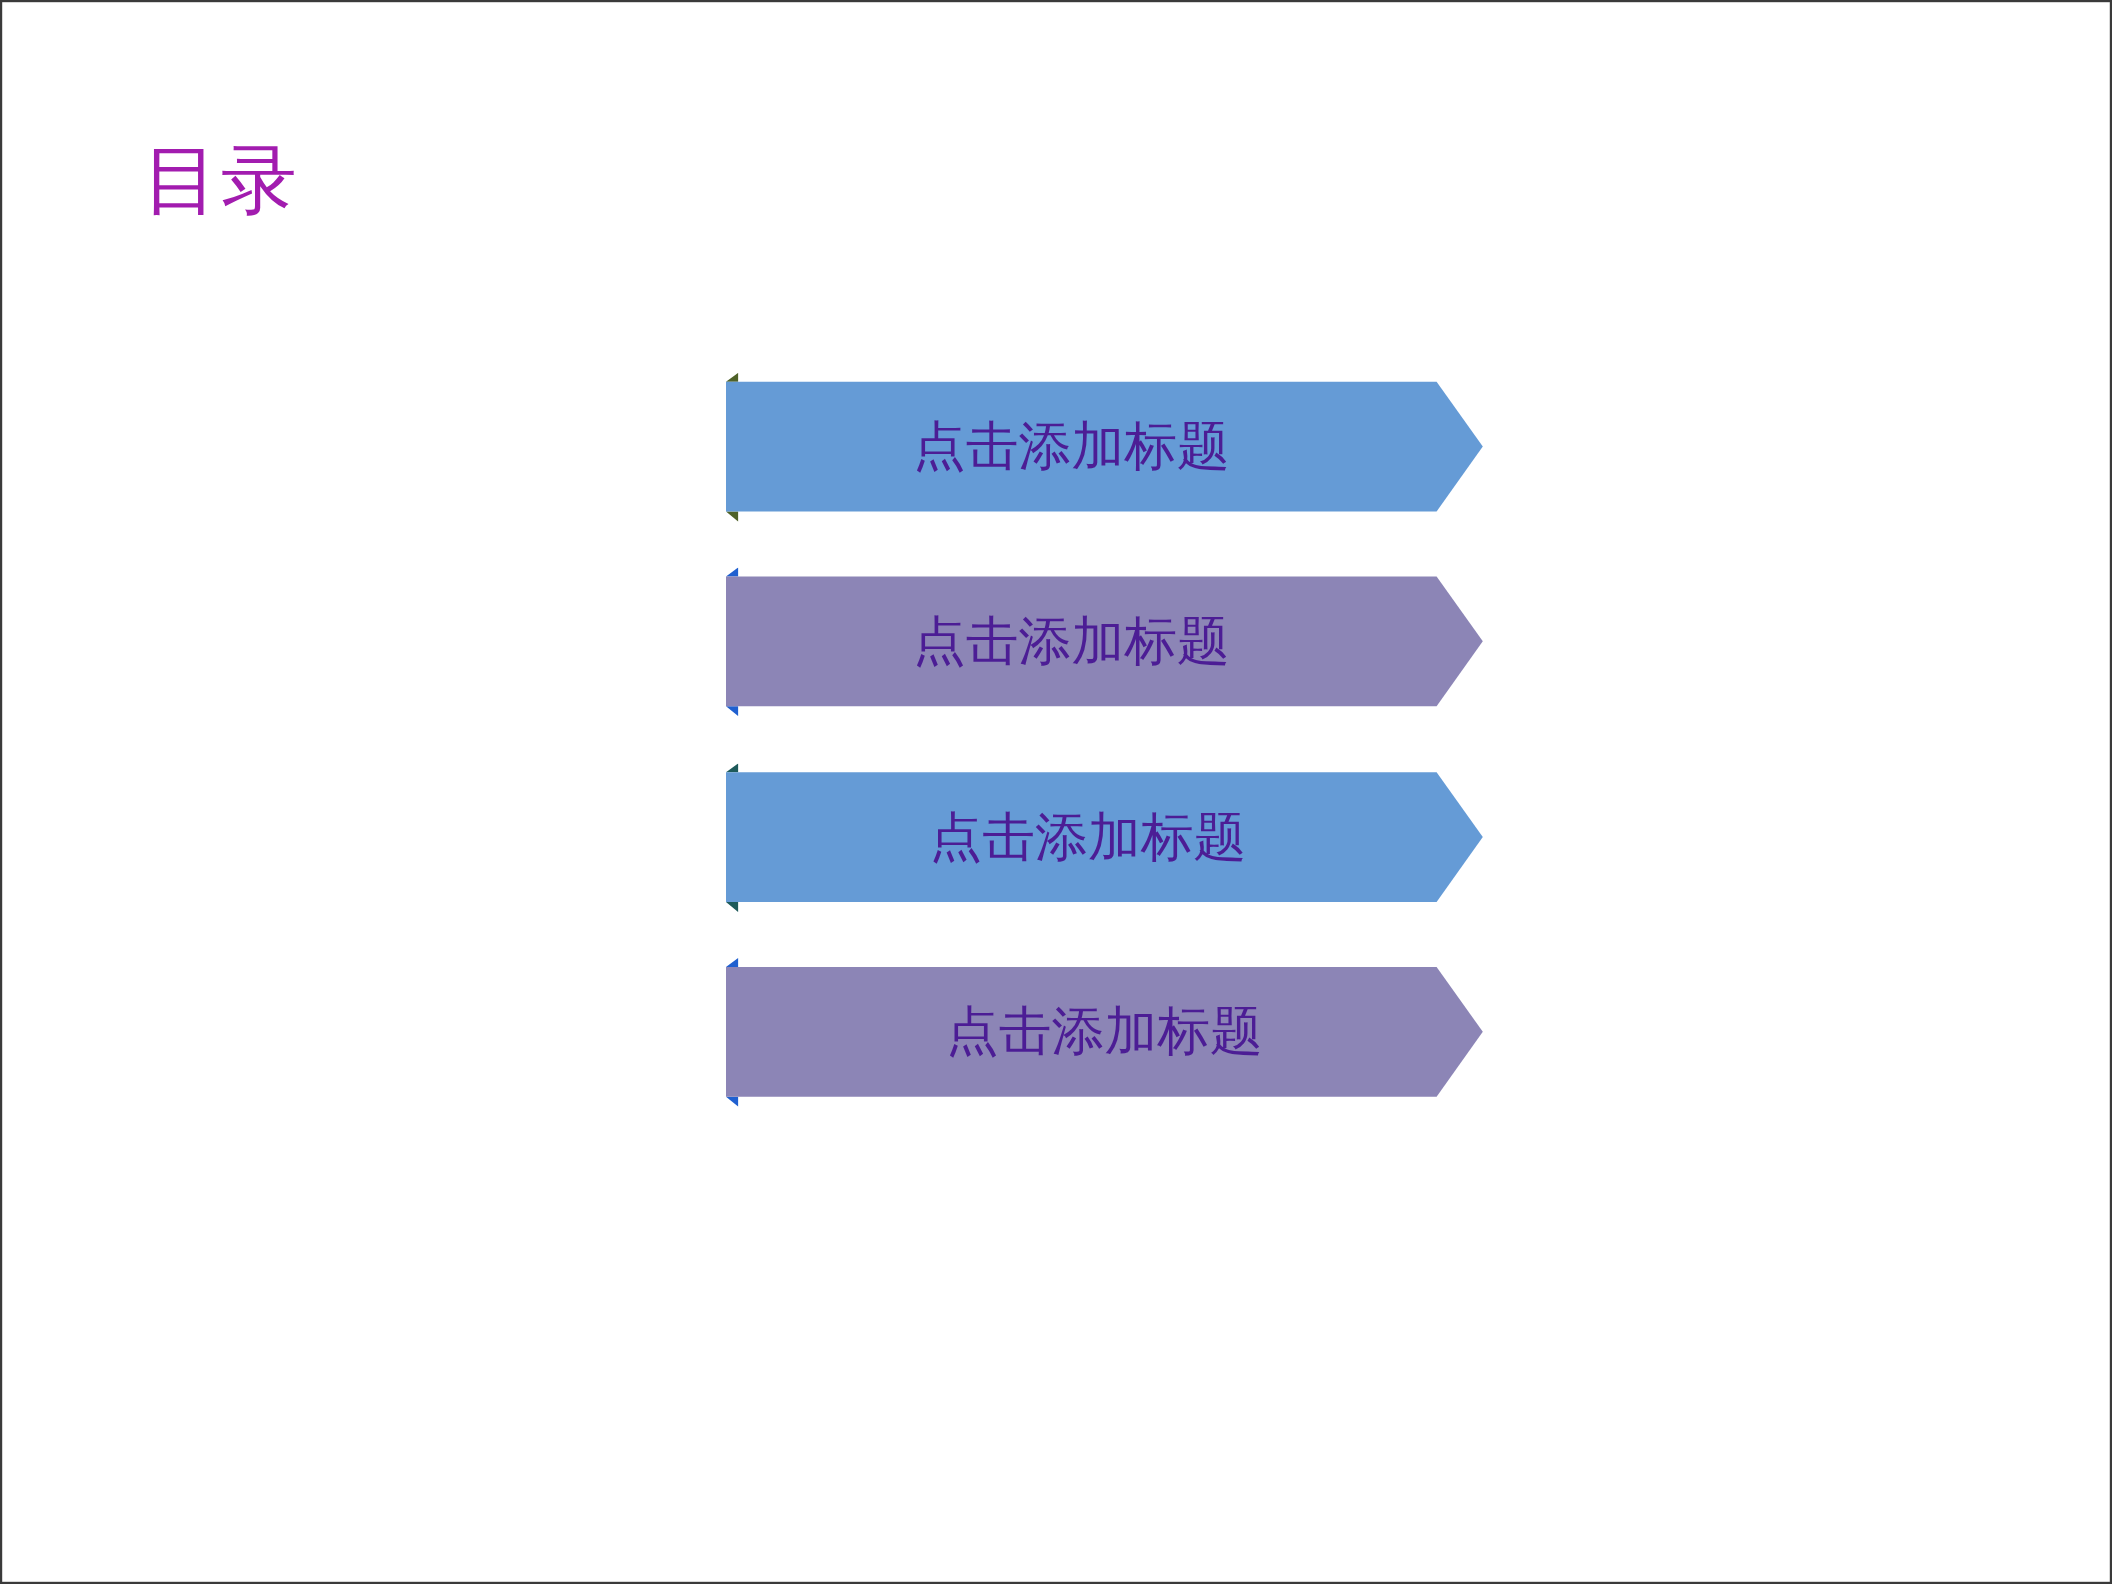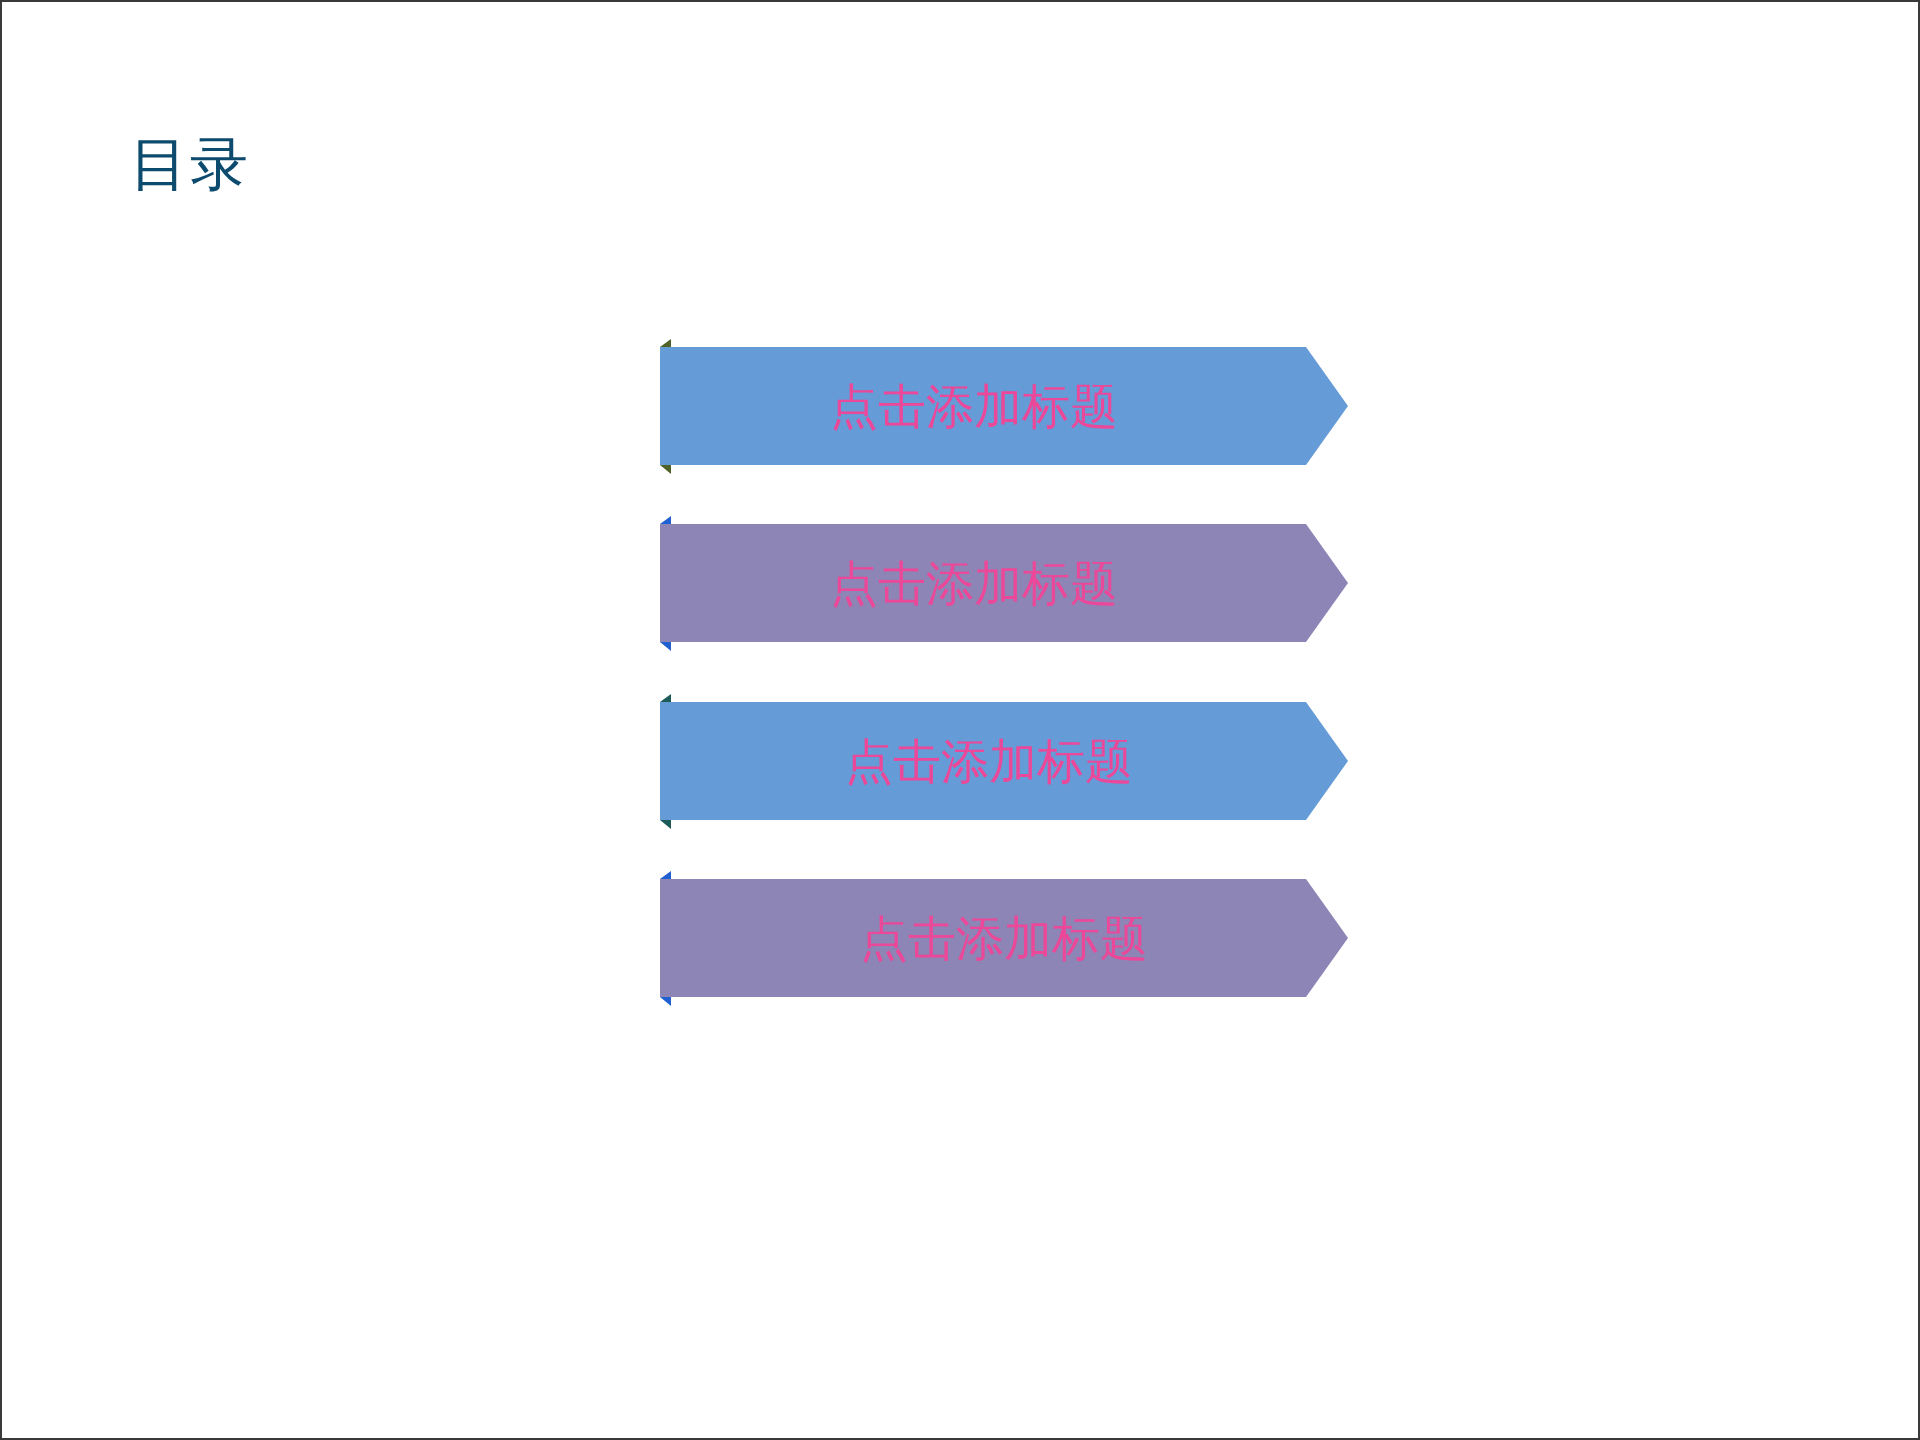--- a/index.html
+++ b/index.html
@@ -4,29 +4,29 @@
   <style>
     html, body { margin: 0; padding: 0; }
     body { width: 1920px; height: 1440px; background: #ffffff; overflow: hidden; }
     .slide {
       position: absolute; left: 0; top: 0; width: 1920px; height: 1440px;
       box-sizing: border-box; border: 2px solid #3a3a3a; background: #ffffff;
       font-family: "DejaVu Sans", "Liberation Sans", sans-serif;
     }
     .title {
       position: absolute; left: 128px; top: 112px;
-      font-size: 58px; line-height: 100px; color: #0c4a6e; letter-spacing: 2px;
+      font-size: 69px; line-height: 100px; color: #a21caf; letter-spacing: 2px;
     }
     .bar {
       position: absolute; left: 658px; width: 690px; height: 136px;
     }
     .bar svg { position: absolute; left: 0; top: 0; }
     .bar .label {
       position: absolute; top: 8px; height: 148px; line-height: 118px;
-      font-size: 48px; color: #ec4899; white-space: nowrap;
+      font-size: 48px; color: #4c1d95; white-space: nowrap;
     }
   </style>
 </head>
 <body>
 
 <div class="slide">
   <div class="title">目录</div>
 
   <div class="bar" style="top:337px;">
     <svg width="690" height="136">

